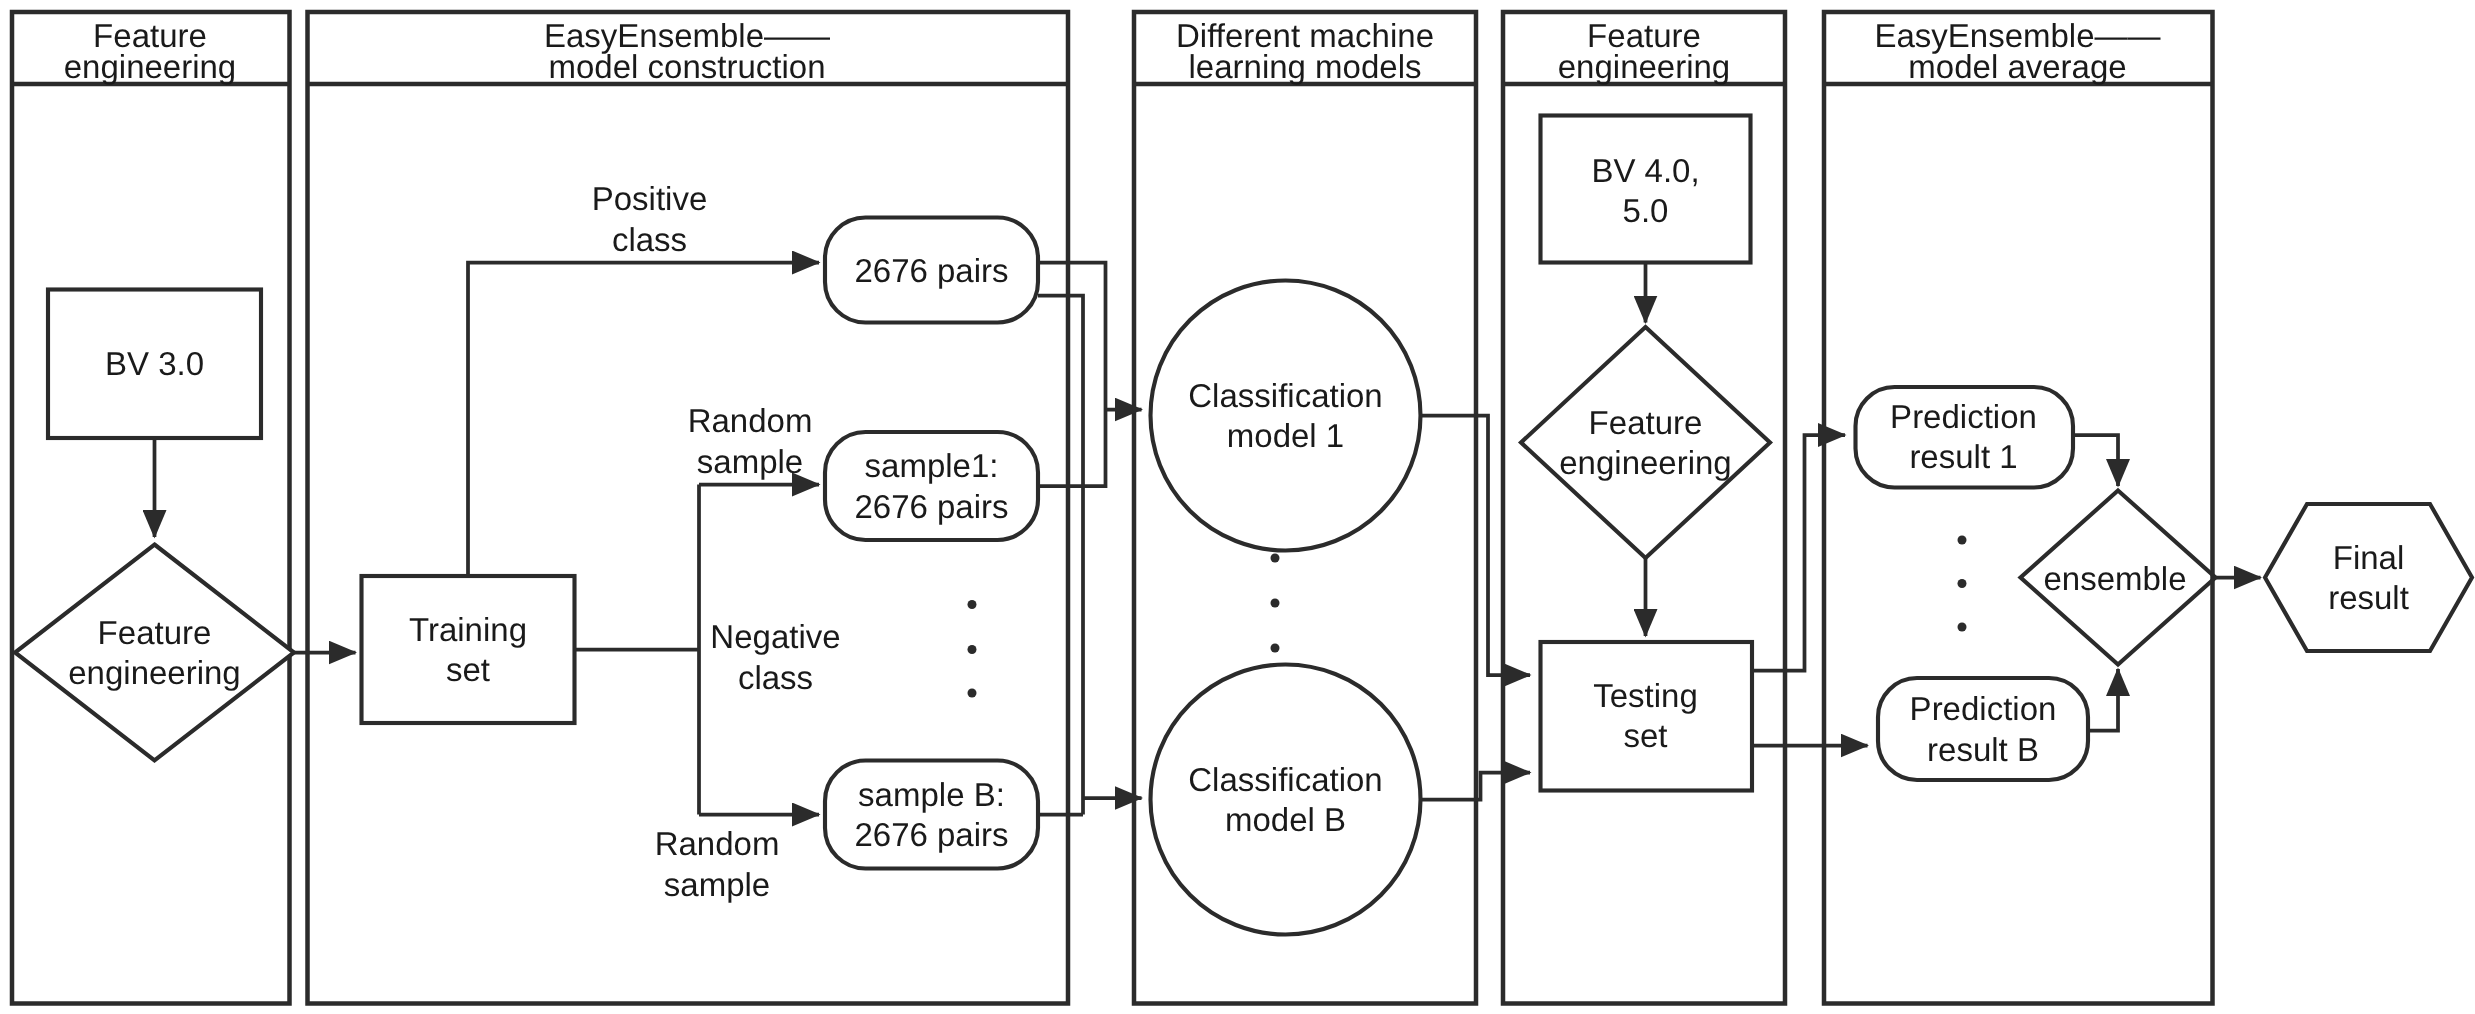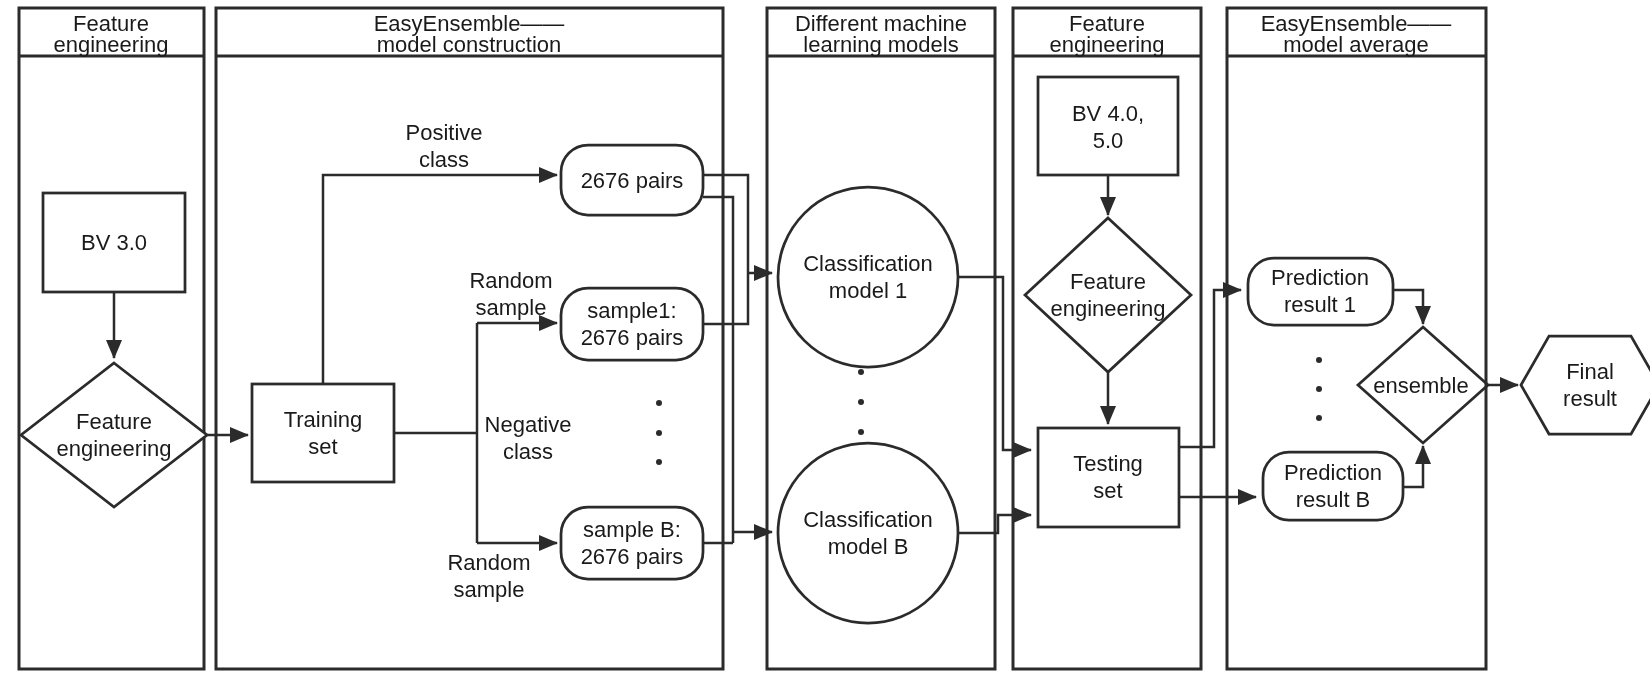--- a/index.html
+++ b/index.html
@@ -1,17 +1,17 @@
 <!DOCTYPE html>
 <html style="--stroke: #2b2b2b; --text: #1a1a1a; --bg: #ffffff;"><head>
 <meta charset="utf-8">
 <style>
   :root { --stroke:#2b2b2b; --text:#1a1a1a; --bg:#ffffff; }
   html,body { margin:0; padding:0; background:var(--bg); }
-  .stage { width:1520px; height:676px; position:relative; background:var(--bg);margin-left:11px; }
+  .stage { width:1520px; height:676px; position:relative; background:var(--bg); }
   svg text {
     font-family:"Liberation Sans","DejaVu Sans",sans-serif;
     font-size:22px; fill:var(--text); text-anchor:middle;
   }
   .frame  { fill:none; stroke:var(--stroke); stroke-width:3; }
   .divider{ stroke:var(--stroke); stroke-width:3; }
   .shape  { fill:#ffffff; stroke:var(--stroke); stroke-width:2.75; }
   .shape.hollow { fill:none; }
   .edge   { fill:none; stroke:var(--stroke); stroke-width:2.5; }
   .dot    { fill:var(--stroke); }

